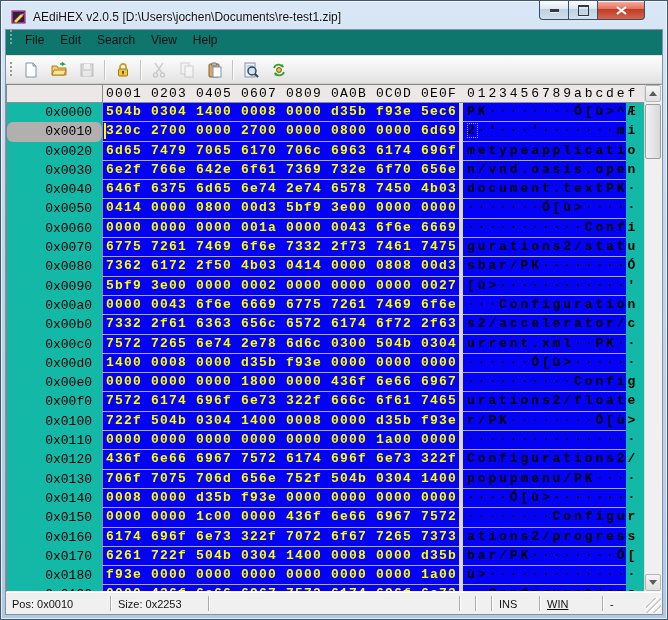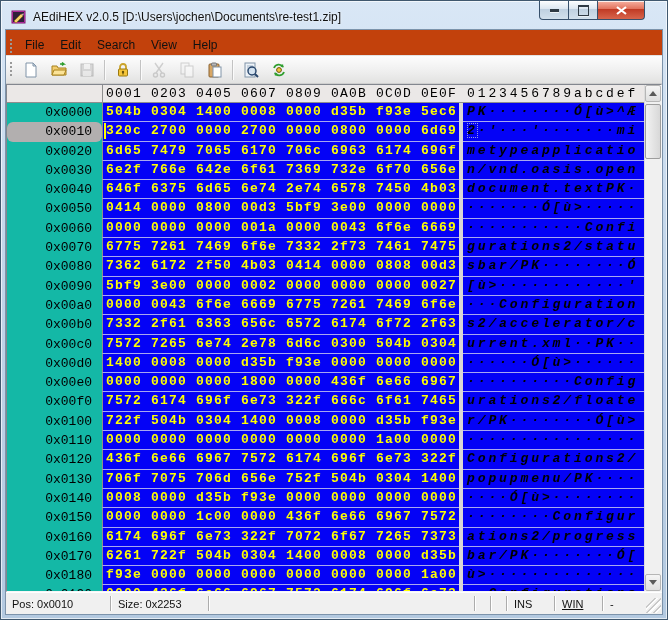--- a/index.html
+++ b/index.html
@@ -43,22 +43,22 @@
   .glyph-min{width:9px;height:3px;background:#2f3a44;box-shadow:0 1px 0 rgba(255,255,255,.7);}
   .glyph-max{width:9px;height:8px;border:1px solid #2f3a44;border-top:2px solid #2f3a44;background:transparent;box-shadow:0 1px 0 rgba(255,255,255,.5);}
   
   .client{
     position:absolute;left:4px;right:4px;top:28px;bottom:4px;
     background:#f0f0f0;border:1px solid #7c93ab;
     display:flex;flex-direction:column;box-sizing:border-box;
   }
   
   .menubar{
-    height:25px;flex:none;background:#c2410c;border-bottom:1px solid #e3e3e3;
-    display:flex;align-items:flex-end;padding-left:3px;
+    height:25px;flex:none;background:#0f766e;border-bottom:1px solid #e3e3e3;
+    display:flex;align-items:flex-start;padding-left:3px;
   }
   .gripper{
     width:3px;height:16px;margin:0 4px 0 1px;flex:none;
     background-image:radial-gradient(circle at 1px 1px,#9a9a9a 35%,transparent 40%);
     background-size:3px 4px;background-repeat:repeat-y;
   }
   .menu-item{font-size:12px;color:#111;padding:3px 8px;cursor:default;}
   
   .toolbar{
     height:27px;flex:none;
@@ -103,26 +103,25 @@
   .hexcell{
     width:357px;flex:none;box-sizing:border-box;position:relative;padding-left:3px;
     background:var(--blue);color:#ffff00;
     font-family:var(--mono);font-size:13px;font-weight:bold;line-height:18px;
     letter-spacing:1.2px;white-space:pre;
     border-bottom:1px solid var(--rowsep);
     border-left:1px solid #8e8e8e;
   }
   .gapcol{width:4px;flex:none;background:#dad7d6;}
   .asciicell{
-    width:203px;flex:none;box-sizing:border-box;padding-left:4px;
+    width:163px;flex:none;box-sizing:border-box;padding-left:4px;
     background:var(--blue);color:#000;
     font-family:var(--mono);font-size:13px;font-weight:bold;line-height:18px;
     letter-spacing:2.9px;white-space:pre;
     border-bottom:1px solid var(--rowsep);
-    font-style:italic;
   }
   .caret{
     position:absolute;left:1px;top:1px;width:2px;height:16px;background:#ffff00;
   }
   .cursor-box{outline:1px dotted #9a9ae0;outline-offset:-1px;}
   
   .vscroll{
     position:absolute;top:0;right:0;bottom:0;width:17px;
     background:#f0f0f0;border-left:1px solid #dcdcdc;box-sizing:border-box;
   }
@@ -145,21 +144,21 @@
     height:21px;flex:none;background:#f0f0f0;border-top:1px solid #ffffff;
     display:flex;align-items:center;font-size:11px;color:#111;position:relative;
   }
   .sp{padding:0 6px;white-space:nowrap;box-sizing:border-box;}
   .sdiv{width:0;height:15px;border-left:1px solid #acacac;border-right:1px solid #ffffff;flex:none;}
   .sp.pos{width:104px;}
   .sp.size{width:96px;}
   .sp.longempty{flex:1;}
   .sp.tiny{width:14px;}
   .sp.ins{width:46px;}
-  .sp.winp{width:46px;text-decoration:underline;}
+  .sp.winp{width:61px;text-decoration:underline;}
   .sp.dash{width:58px;}
   .grip{
     position:absolute;right:1px;bottom:1px;width:15px;height:15px;
     background:
       linear-gradient(135deg, transparent 0 6px, #c9c9c9 6px 7.5px, #fdfdfd 7.5px 9px,
       transparent 9px 10.5px, #c9c9c9 10.5px 12px, #fdfdfd 12px 13.5px,
       transparent 13.5px 15px, #c9c9c9 15px 16.5px, #fdfdfd 16.5px 18px, transparent 18px);
   }
 </style>
 </head>

